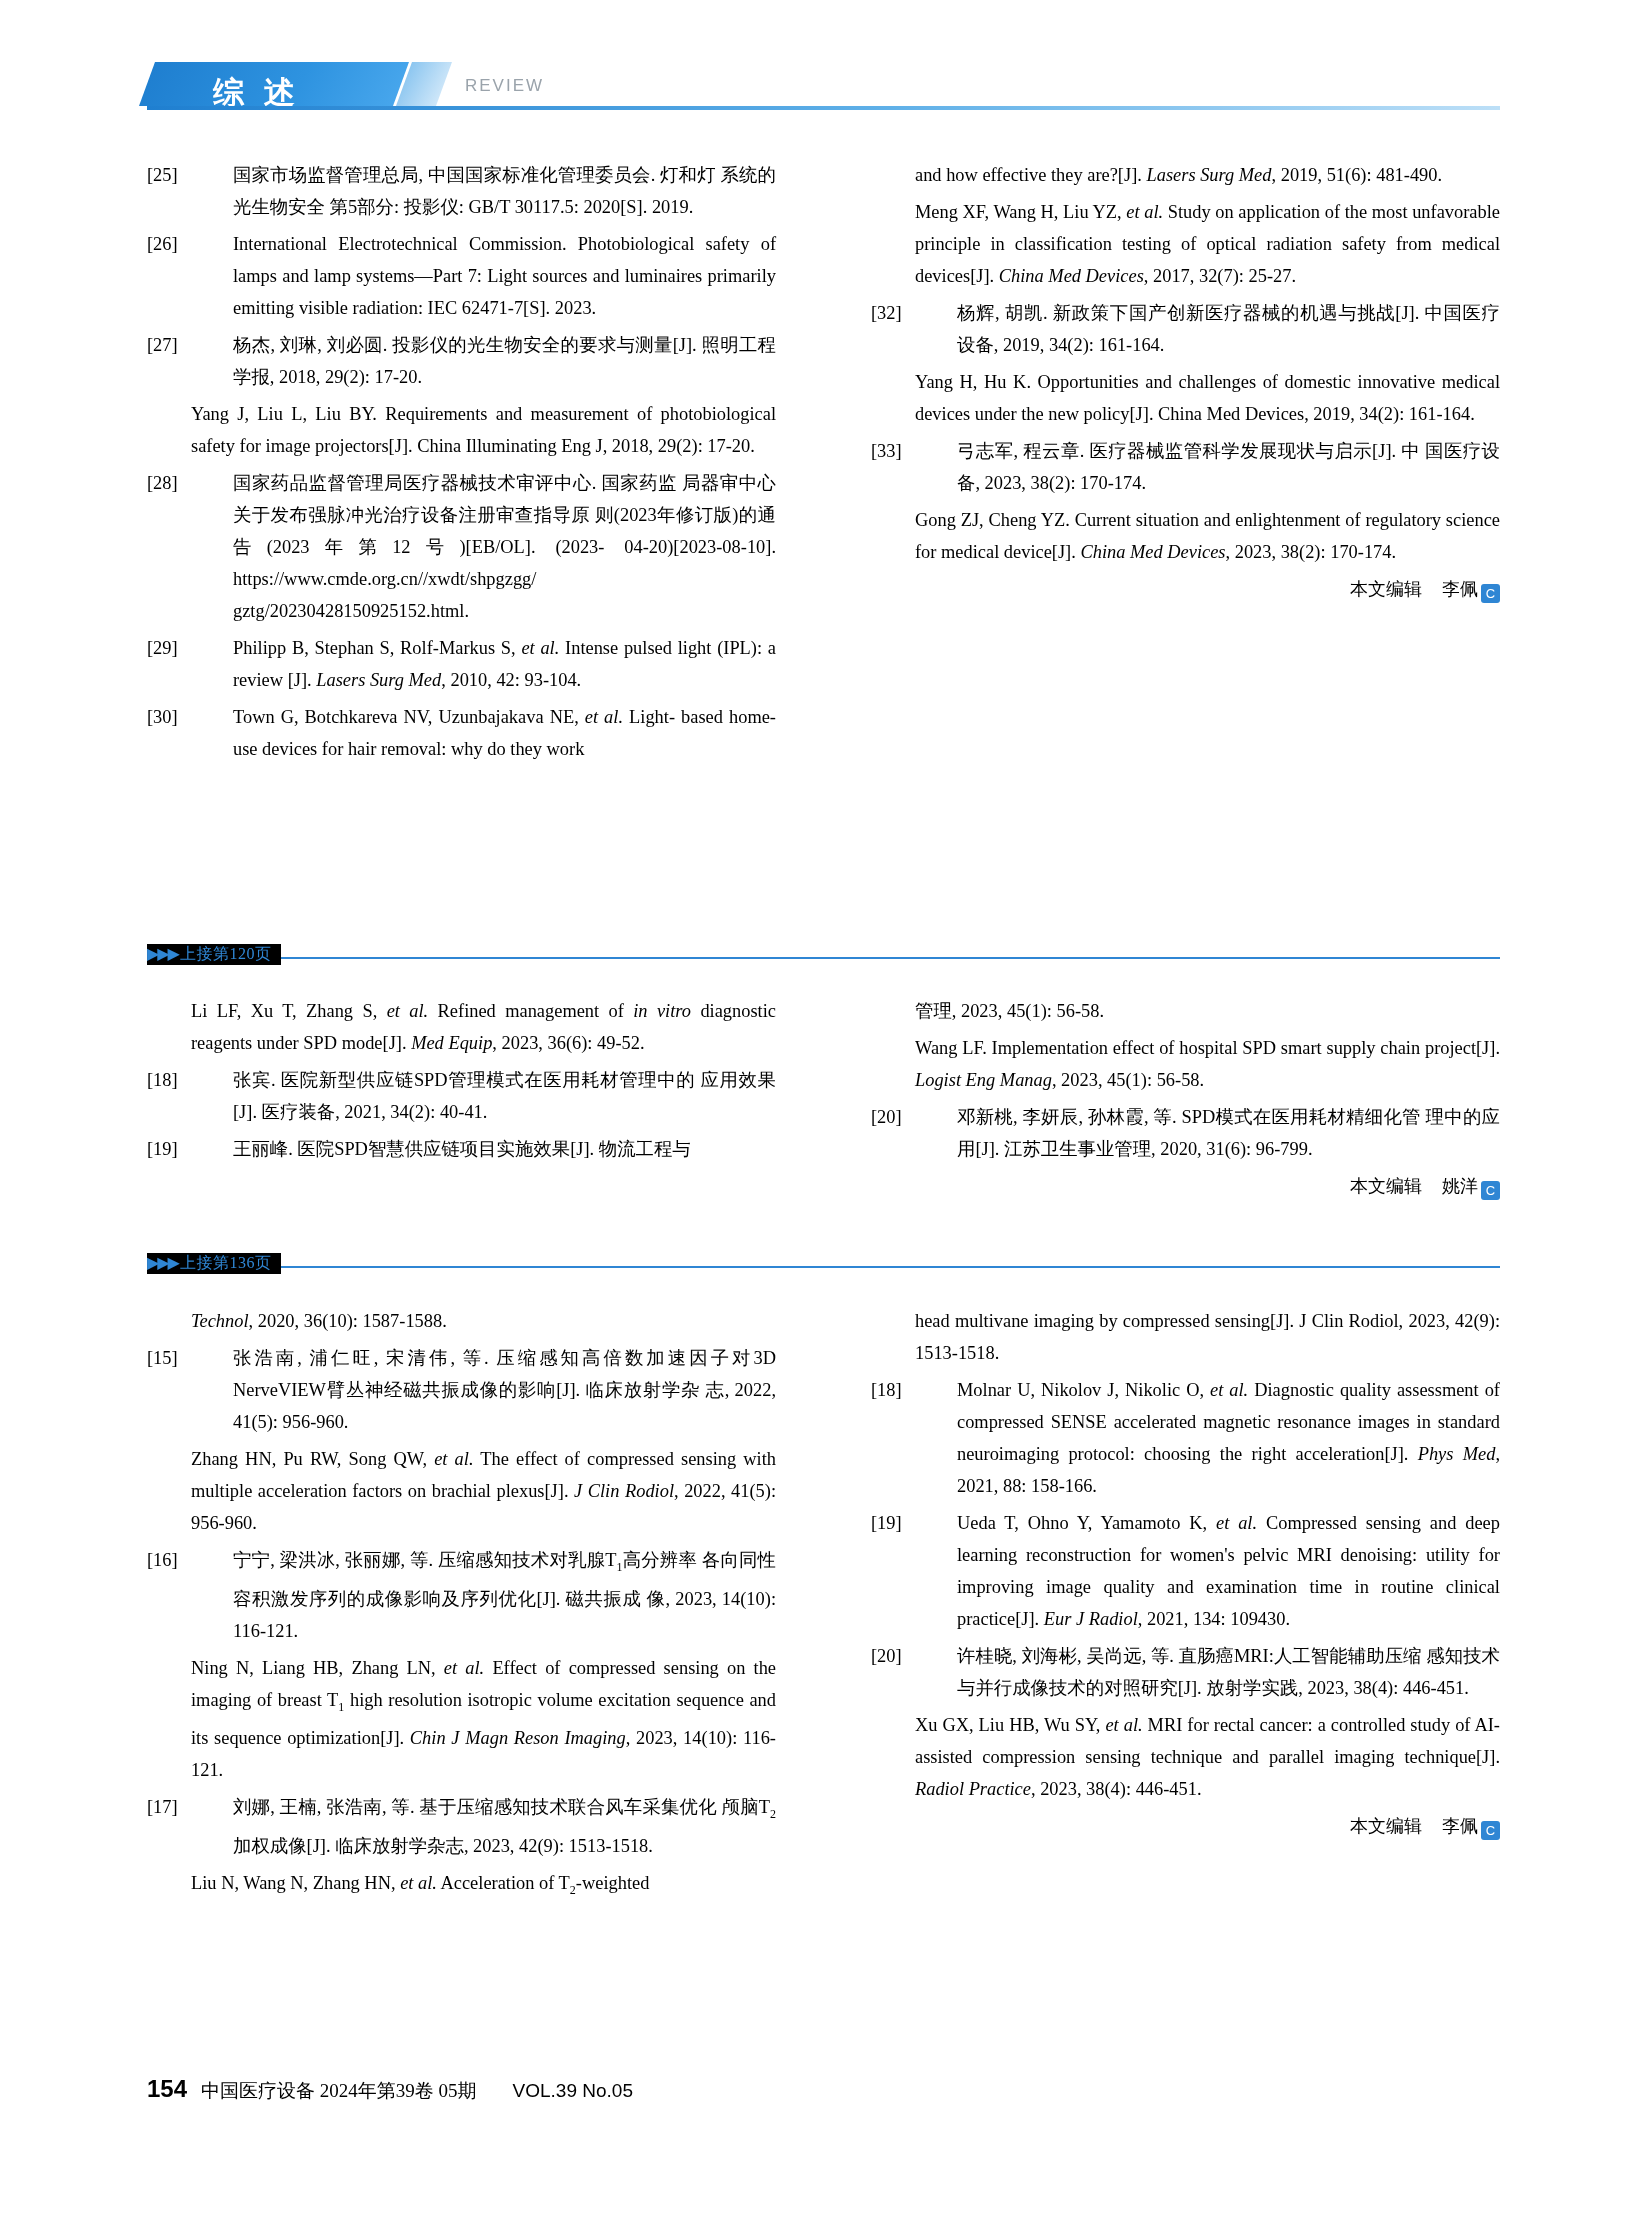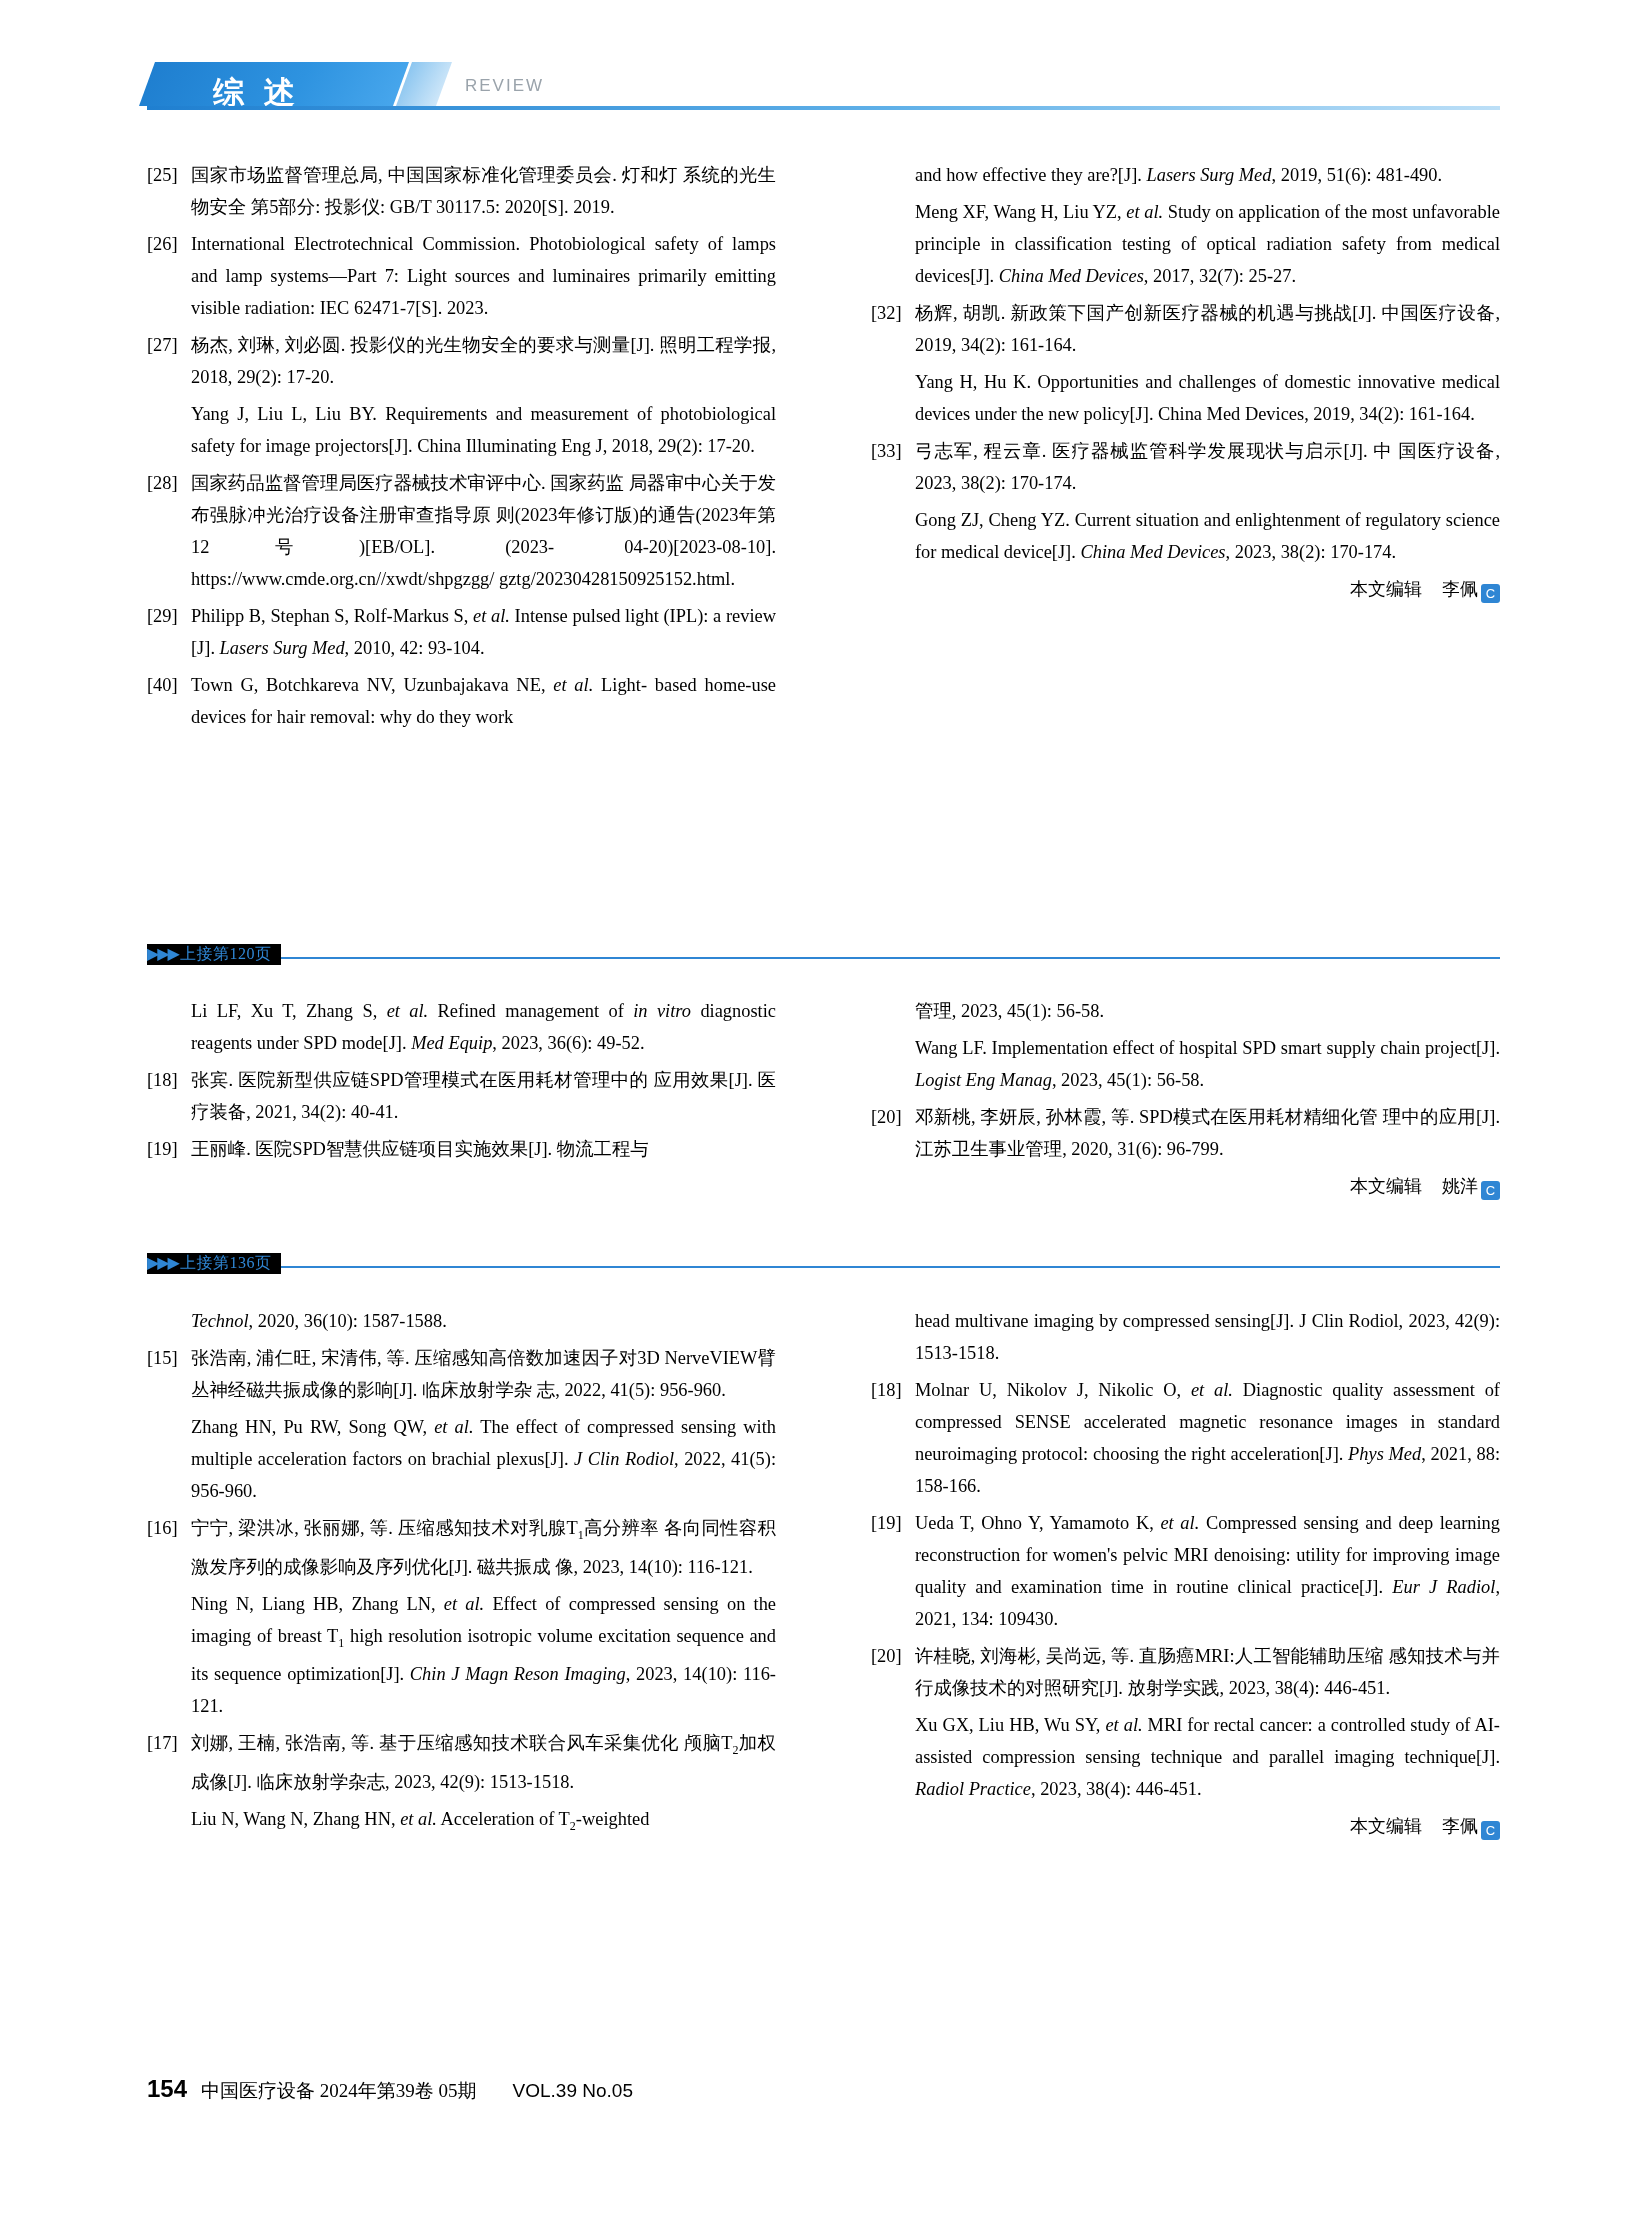--- a/index.html
+++ b/index.html
@@ -83,20 +83,21 @@
   .col {
     width: 629px;
   }
 
   .ref {
     display: flex;
     font-size: 18.4px;
     line-height: 32px;
     margin-bottom: 5px;
     text-align: justify;
+    gap: 42px;
   }
   .ref .num {
     flex: 0 0 auto;
     width: 44px;
     white-space: nowrap;
   }
   .ref .body {
     flex: 1 1 auto;
     text-align: justify;
     text-justify: inter-ideograph;
@@ -238,21 +239,21 @@
             <p>国家药品监督管理局医疗器械技术审评中心. 国家药监 局器审中心关于发布强脉冲光治疗设备注册审查指导原 则(2023年修订版)的通告(2023年第12号)[EB/OL]. (2023- 04-20)[2023-08-10]. https://www.cmde.org.cn//xwdt/shpgzgg/ gztg/20230428150925152.html.</p>
           </div>
         </div>
         <div class="ref">
           <div class="num">[29]</div>
           <div class="body">
             <p>Philipp B, Stephan S, Rolf-Markus S, <i>et al.</i> Intense pulsed light (IPL): a review [J]. <i>Lasers Surg Med</i>, 2010, 42: 93-104.</p>
           </div>
         </div>
         <div class="ref">
-          <div class="num">[40]</div>
+          <div class="num">[30]</div>
           <div class="body">
             <p>Town G, Botchkareva NV, Uzunbajakava NE, <i>et al.</i> Light- based home-use devices for hair removal: why do they work</p>
           </div>
         </div>
       </div>
     <div class="col" id="s1-right">
         <div class="plain indent">and how effective they are?[J]. <i>Lasers Surg Med</i>, 2019, 51(6): 481-490.</div>
         <div class="plain indent">Meng XF, Wang H, Liu YZ, <i>et al.</i> Study on application of the most unfavorable principle in classification testing of optical radiation safety from medical devices[J]. <i>China Med Devices</i>, 2017, 32(7): 25-27.</div>
         <div class="ref">
           <div class="num">[32]</div>

